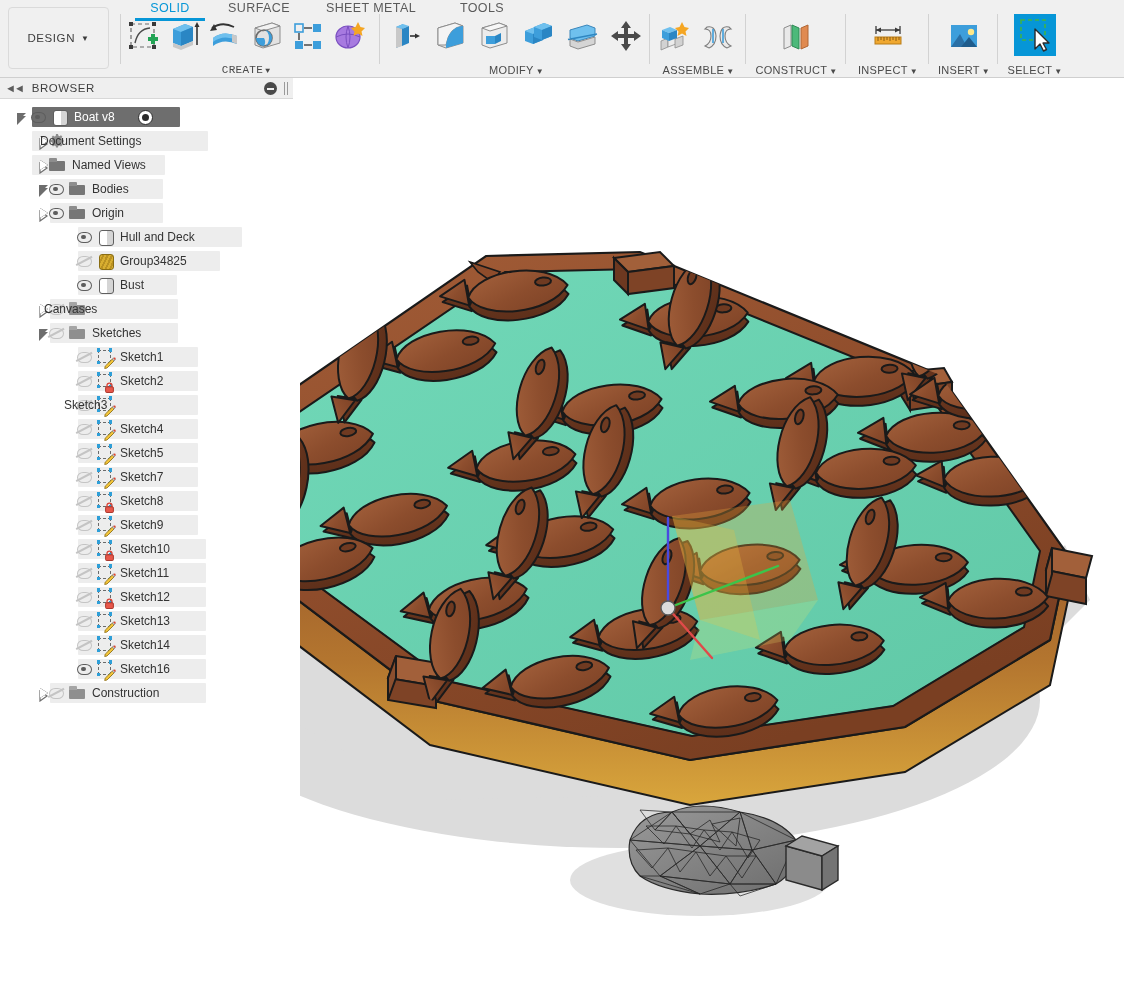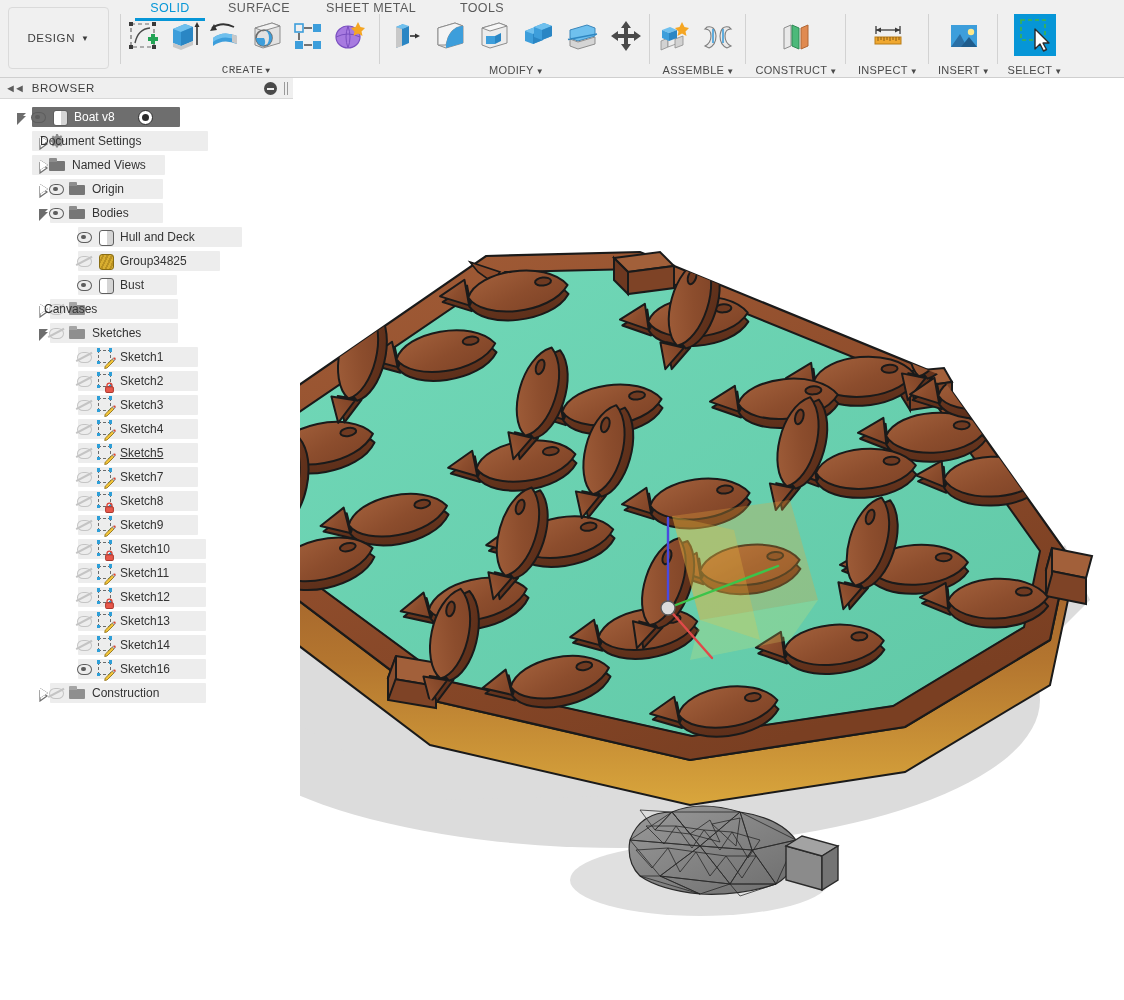--- a/index.html
+++ b/index.html
@@ -938,35 +938,35 @@
         <div class="trow">
           <div class="hit" style="left: 32px; width: 133.2px;"></div>
           <div class="arrow closed" style="left: 38px;"><svg width="11" height="12" viewBox="0 0 11 12">
               <path d="M2 1 L9 6 L2 11 Z" fill="#ffffff" stroke="#6d6d6d" stroke-width="1.2"></path>
             </svg></div>
           <div class="ticon ic-folder" style="left: 48px;"></div>
           <span class="lbl" style="margin-left: 72px;">Named Views</span>
         </div>
         <div class="trow">
           <div class="hit" style="left: 50px; width: 113.2px;"></div>
+          <div class="arrow open" style="left: 38px;"><svg width="12" height="12" viewBox="0 0 12 12">
+              <path d="M1 2 L10 2 L1 11 Z" fill="#6d6d6d"></path>
+            </svg></div>
+          <div class="eye on" style="left: 48px;"></div>
+          <div class="ticon ic-folder" style="left: 68px;"></div>
+          <span class="lbl" style="margin-left: 92px;">Bodies</span>
+        </div>
+        <div class="trow">
+          <div class="hit" style="left: 50px; width: 113.2px;"></div>
           <div class="arrow closed" style="left: 38px;"><svg width="11" height="12" viewBox="0 0 11 12">
               <path d="M2 1 L9 6 L2 11 Z" fill="#ffffff" stroke="#6d6d6d" stroke-width="1.2"></path>
             </svg></div>
           <div class="eye on" style="left: 48px;"></div>
           <div class="ticon ic-folder" style="left: 68px;"></div>
           <span class="lbl" style="margin-left: 92px;">Origin</span>
-        </div>
-        <div class="trow">
-          <div class="hit" style="left: 50px; width: 113.2px;"></div>
-          <div class="arrow open" style="left: 38px;"><svg width="12" height="12" viewBox="0 0 12 12">
-              <path d="M1 2 L10 2 L1 11 Z" fill="#6d6d6d"></path>
-            </svg></div>
-          <div class="eye on" style="left: 48px;"></div>
-          <div class="ticon ic-folder" style="left: 68px;"></div>
-          <span class="lbl" style="margin-left: 92px;">Bodies</span>
         </div>
         <div class="trow">
           <div class="hit" style="left: 78px; width: 163.6px;"></div>
           <div class="eye on" style="left: 76px;"></div>
           <div class="ticon ic-body" style="left: 96px;"></div>
           <span class="lbl" style="margin-left: 120px;">Hull and Deck</span>
         </div>
         <div class="trow">
           <div class="hit" style="left: 78px; width: 142px;"></div>
           <div class="eye off" style="left: 76px;"></div>
@@ -1038,21 +1038,21 @@
             <div class="dot tl"></div>
             <div class="dot tr"></div>
             <div class="dot bl"></div>
             <div class="dot br"></div>
             <div class="pencil"><svg width="12" height="12" viewBox="0 0 12 12">
                 <path d="M1.2 9.2 8.3 2.1l1.8 1.8-7.1 7.1-2.3.5Z" fill="#f5c63a" stroke="#8a6b14" stroke-width=".8"></path>
                 <path d="M8.3 2.1 9.6.8l1.8 1.8-1.3 1.3Z" fill="#d9d9d9" stroke="#7a7a7a" stroke-width=".7"></path>
                 <circle cx="10.6" cy="1.6" r="1.1" fill="#e0452f"></circle>
               </svg></div>
           </div>
-          <span class="lbl" style="margin-left: 120px;">Sketch3</span>
+          <span class="lbl" style="margin-left: 64px;">Sketch3</span>
         </div>
         <div class="trow">
           <div class="hit" style="left: 78px; width: 120.4px;"></div>
           <div class="eye off" style="left: 76px;"></div>
           <div class="ticon ic-sketch" style="left: 96px;">
             <div class="sq"></div>
             <div class="dot tl"></div>
             <div class="dot tr"></div>
             <div class="dot bl"></div>
             <div class="dot br"></div>
@@ -1072,21 +1072,21 @@
             <div class="dot tl"></div>
             <div class="dot tr"></div>
             <div class="dot bl"></div>
             <div class="dot br"></div>
             <div class="pencil"><svg width="12" height="12" viewBox="0 0 12 12">
                 <path d="M1.2 9.2 8.3 2.1l1.8 1.8-7.1 7.1-2.3.5Z" fill="#f5c63a" stroke="#8a6b14" stroke-width=".8"></path>
                 <path d="M8.3 2.1 9.6.8l1.8 1.8-1.3 1.3Z" fill="#d9d9d9" stroke="#7a7a7a" stroke-width=".7"></path>
                 <circle cx="10.6" cy="1.6" r="1.1" fill="#e0452f"></circle>
               </svg></div>
           </div>
-          <span class="lbl" style="margin-left: 120px; text-decoration: underline;">Sketch5</span>
+          <span class="lbl" style="margin-left: 120px;">Sketch5</span>
         </div>
         <div class="trow">
           <div class="hit" style="left: 78px; width: 120.4px;"></div>
           <div class="eye off" style="left: 76px;"></div>
           <div class="ticon ic-sketch" style="left: 96px;">
             <div class="sq"></div>
             <div class="dot tl"></div>
             <div class="dot tr"></div>
             <div class="dot bl"></div>
             <div class="dot br"></div>

